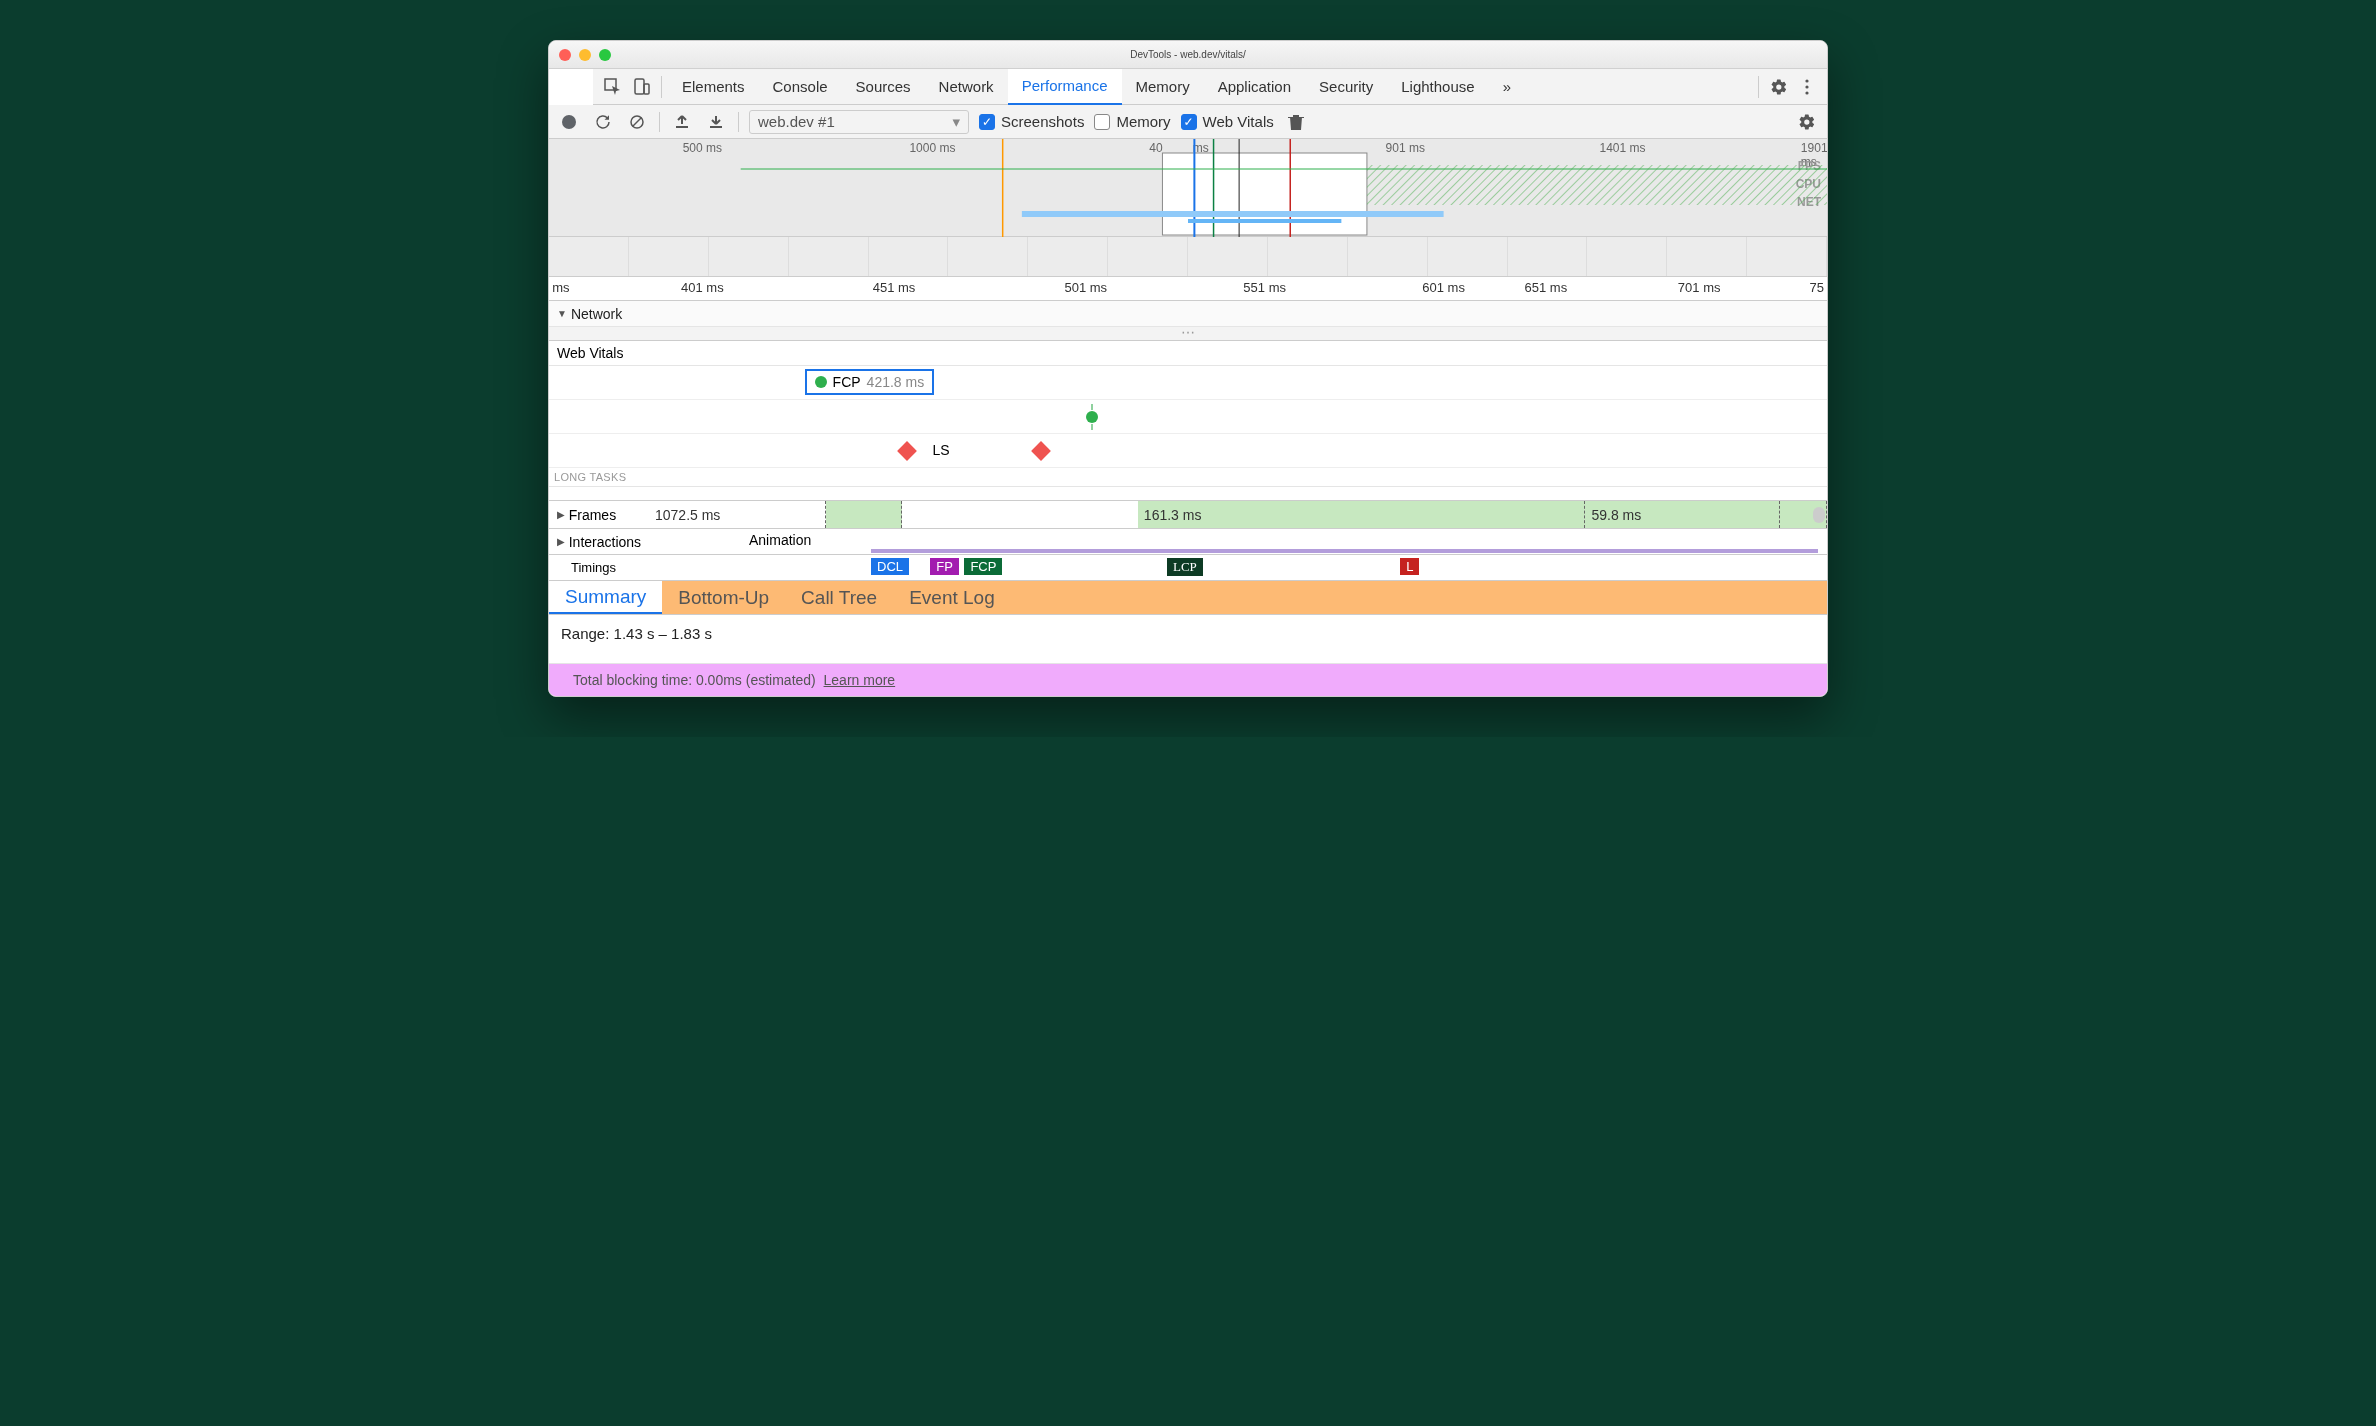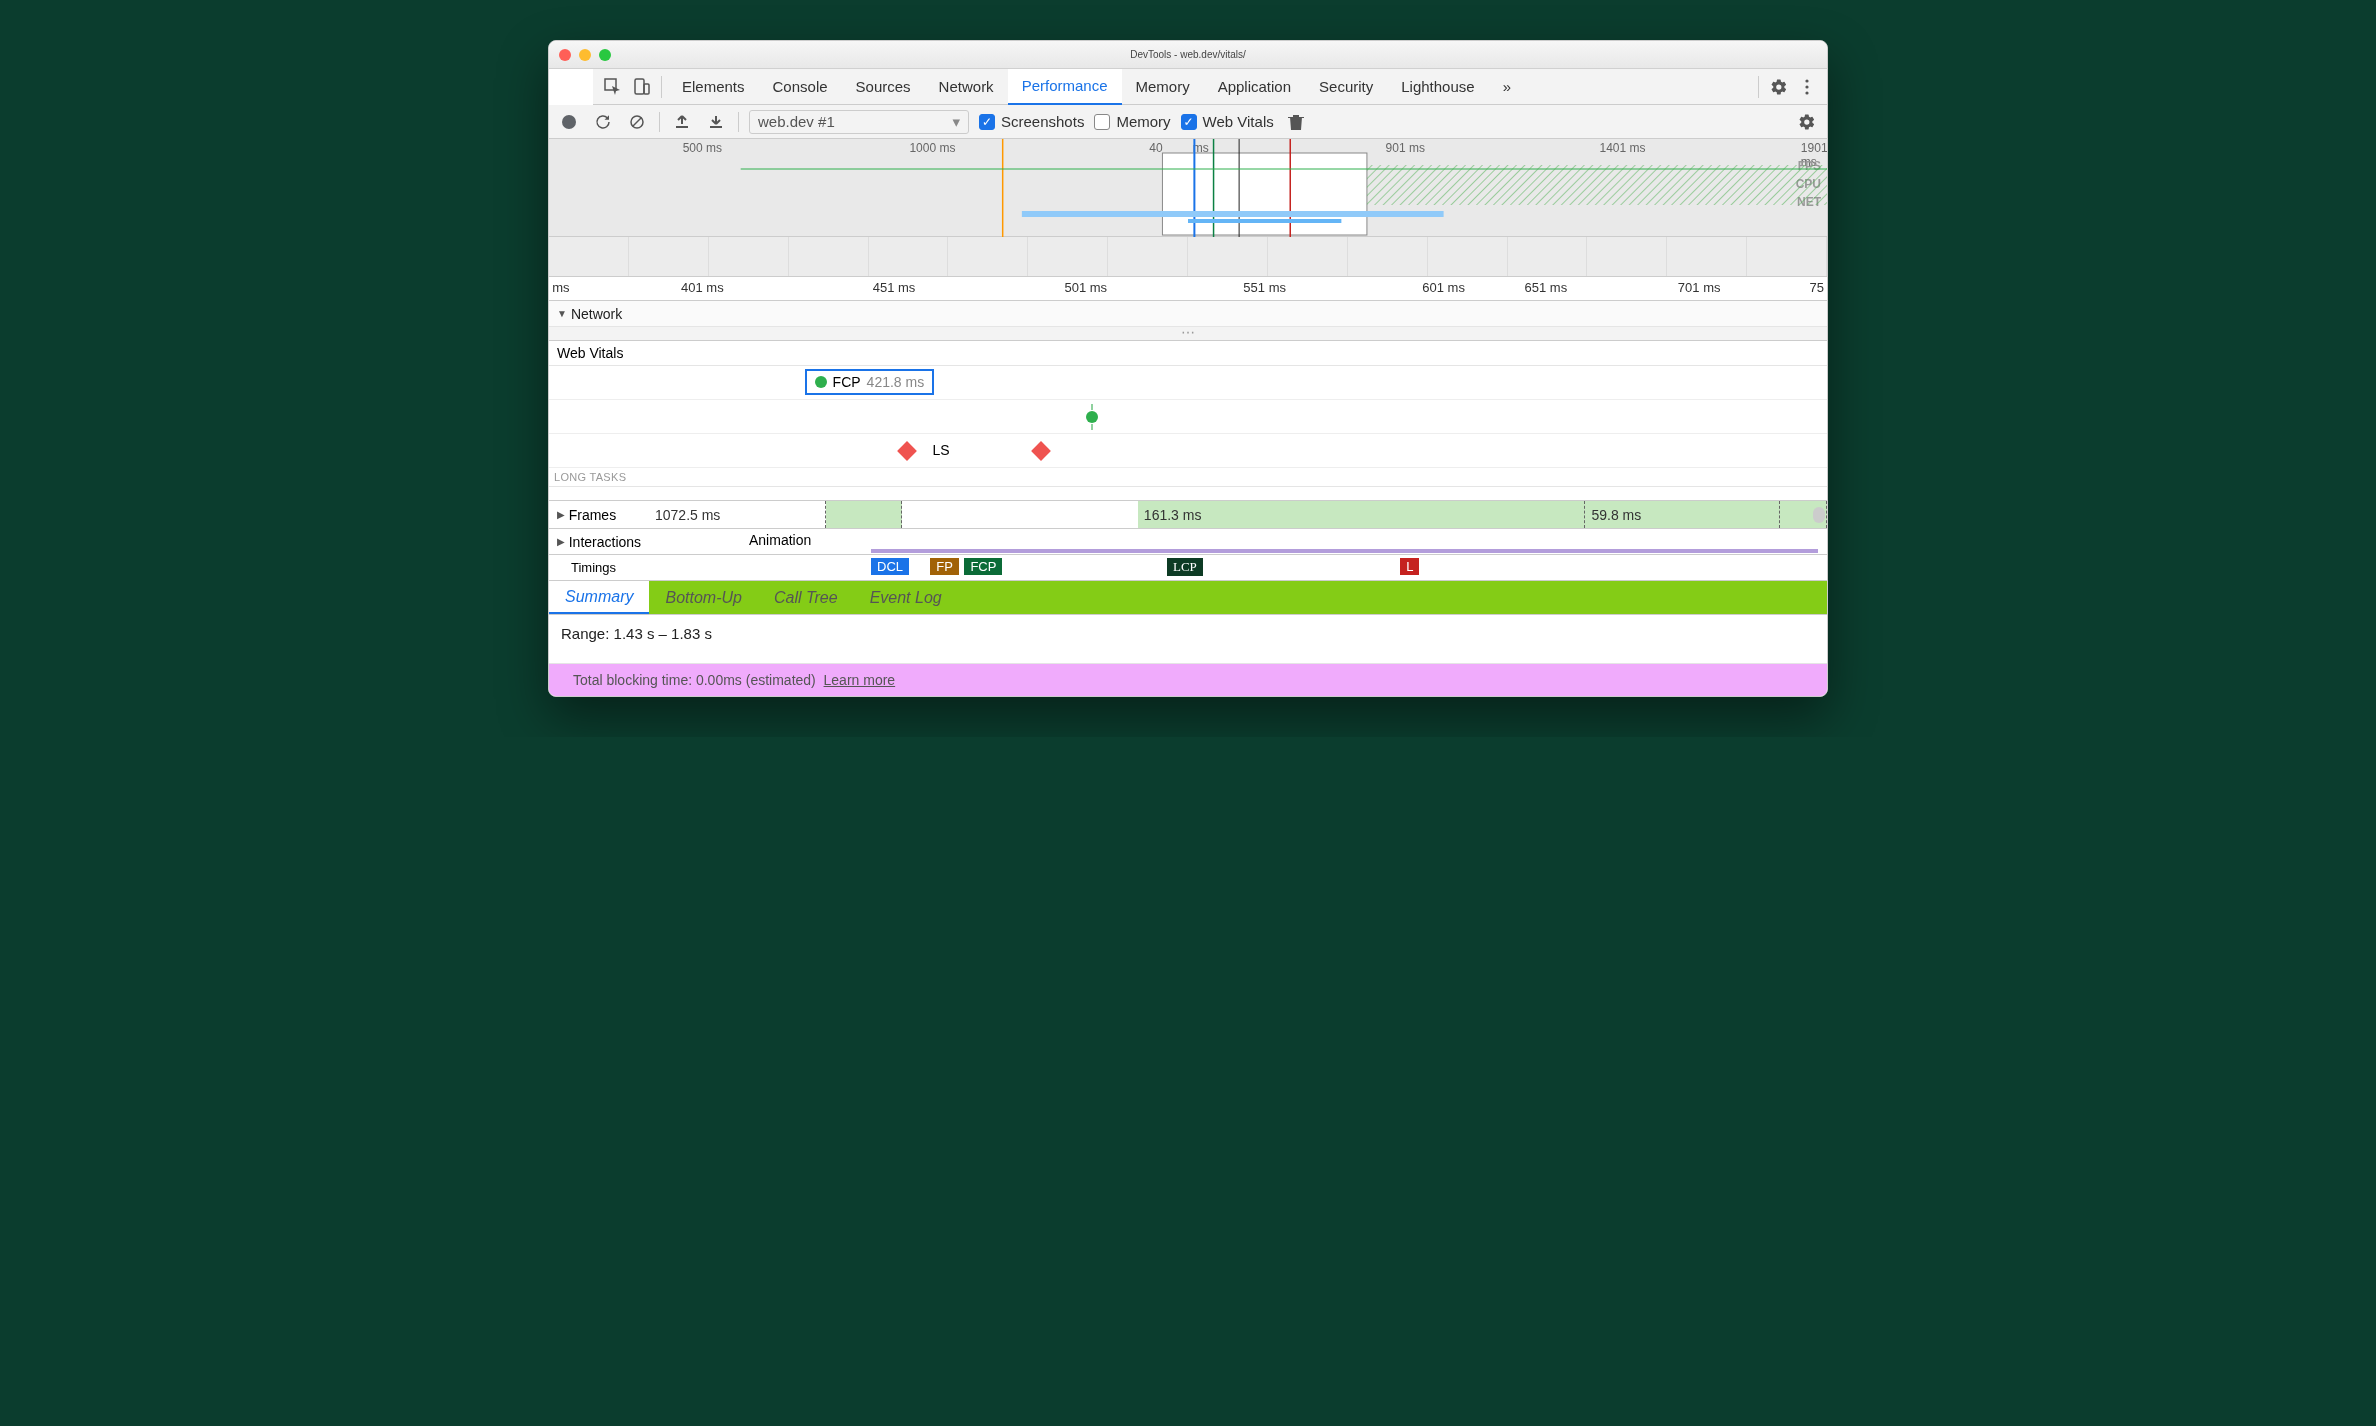--- a/index.html
+++ b/index.html
@@ -68,26 +68,26 @@
   .interactions-row .lbl{width:140px;padding-left:8px;display:flex;align-items:center;gap:4px;}
   .interactions-body{flex:1;position:relative;height:100%;}
   .anim-label{position:absolute;left:60px;top:3px;}
   .anim-bar{position:absolute;left:16%;right:0.8%;top:20px;height:4px;background:#b39ddb;}
   
   .timings-row{display:flex;align-items:center;height:26px;border-bottom:1px solid #ccc;font-size:13px;}
   .timings-row .lbl{width:140px;padding-left:22px;}
   .timings-body{flex:1;position:relative;height:100%;}
   .tmark{position:absolute;top:3px;color:#fff;padding:1px 6px;font-size:13px;font-weight:500;}
   .t-dcl{background:#1a73e8;}
-  .t-fp{background:#a16207;}
+  .t-fp{background:#a21caf;}
   .t-fcp{background:#0b6b37;}
   .t-lcp{background:#0d3b24;font-family:Liberation Serif, serif;}
   .t-l{background:#c5221f;}
   
-  .btabs{display:flex;height:34px;border-bottom:1px solid #ccc;background:#84cc16;font-size:16px;align-items:center;font-style:italic;}
+  .btabs{display:flex;height:34px;border-bottom:1px solid #ccc;background:#fdba74;font-size:19px;align-items:center;}
   .btab{padding:0 16px;height:100%;display:flex;align-items:center;color:#555;cursor:pointer;}
   .btab.active{color:#1a73e8;border-bottom:2px solid #1a73e8;background:#fff;}
   .summary{padding:10px 12px;font-size:15px;color:#222;min-height:48px;}
   .footer{padding:8px 24px;font-size:14px;color:#555;border-top:1px solid #e5e5e5;background:#f0abfc;}
   .footer a{color:#555;text-decoration:underline;}
   svg{display:block;}
 </style>
 </head>
 <body>
 

